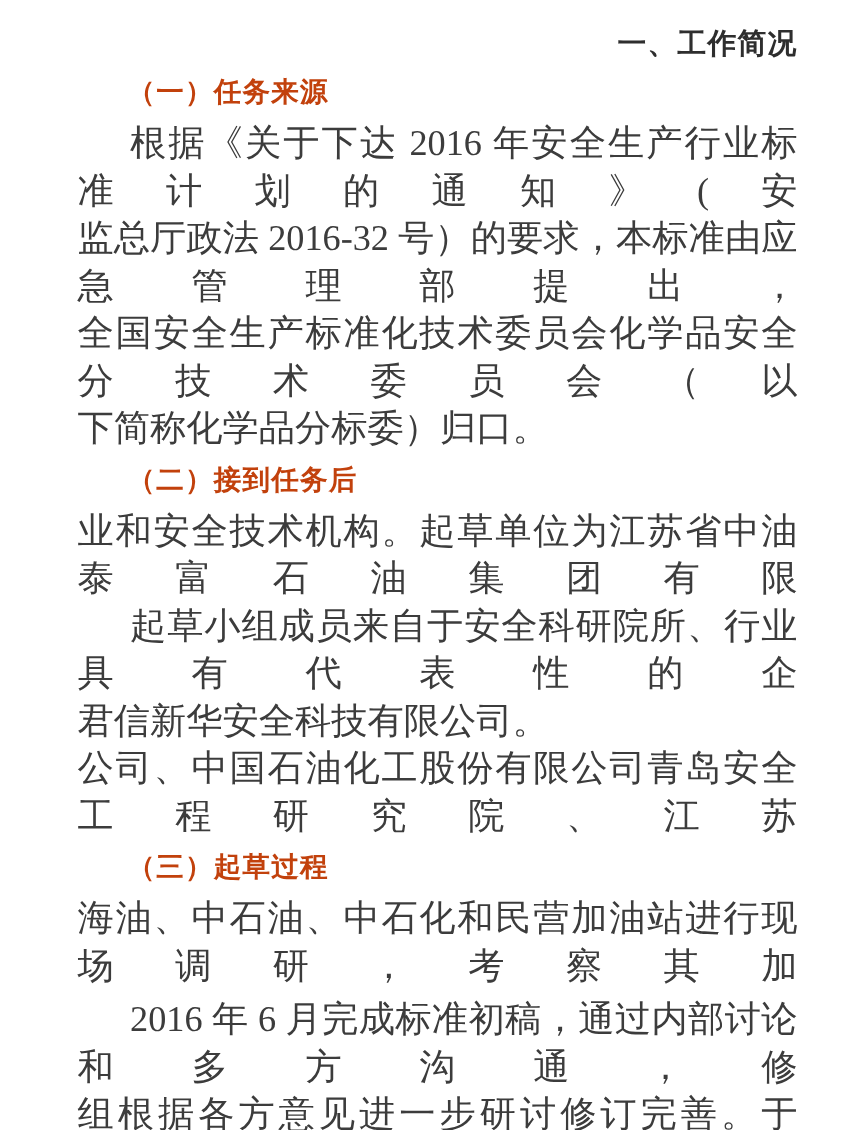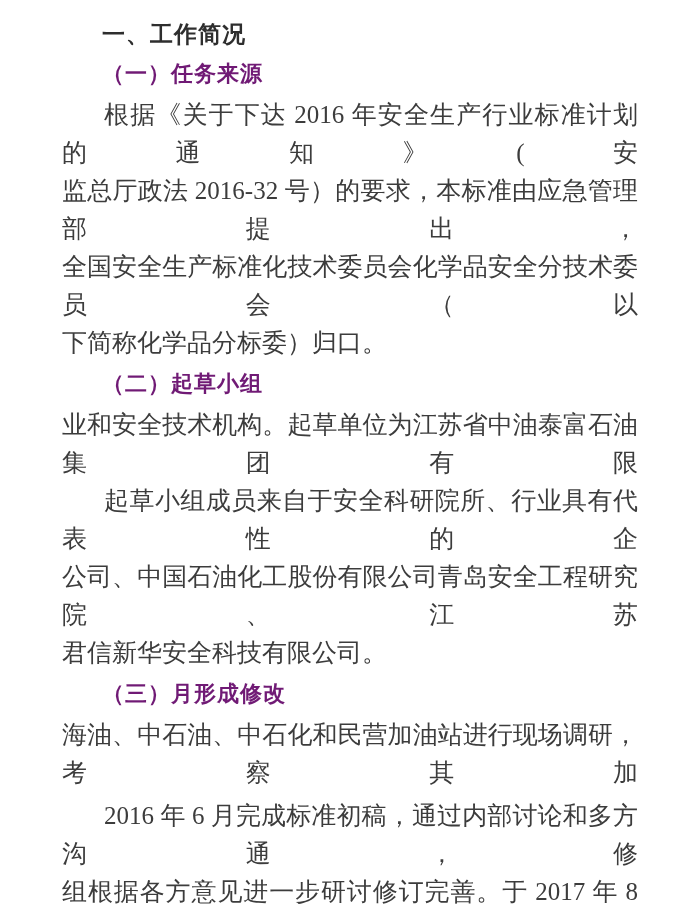--- a/index.html
+++ b/index.html
@@ -19,31 +19,32 @@
     color: #3c3c3c;
   }
   .h1 {
     font-family: "Liberation Sans", "DejaVu Sans", sans-serif;
     font-weight: bold;
     font-size: 23px;
     line-height: 32px;
     margin: 8px 0 8px 40px;
     color: #2e2e2e;
     letter-spacing: 1px;
+    text-align: right;
   }
   .h2 {
     font-weight: bold;
     font-size: 22px;
     line-height: 32px;
     margin: 6px 0 6px 40px;
-    color: #701a75;
+    color: #c2410c;
     letter-spacing: 1px;
   }
   .ln {
-    font-size: 25px;
+    font-size: 29px;
     line-height: 38px;
     text-align: justify;
     text-justify: inter-character;
     color: #3c3c3c;
   }
   .ln.fill {
     text-align-last: justify;
   }
   .ln.indent {
     text-indent: 42px;
@@ -59,28 +60,28 @@
 
   <div class="h1">一、工作简况</div>
 
   <div class="h2">（一）任务来源</div>
 
   <div class="ln indent fill">根据《关于下达 2016 年安全生产行业标准计划的通知》(安</div>
   <div class="ln fill">监总厅政法 2016-32 号）的要求，本标准由应急管理部提出，</div>
   <div class="ln fill">全国安全生产标准化技术委员会化学品安全分技术委员会（以</div>
   <div class="ln">下简称化学品分标委）归口。</div>
 
-  <div class="h2">（二）起草小组</div>
+  <div class="h2">（二）接到任务后</div>
 
   <div class="ln fill">业和安全技术机构。起草单位为江苏省中油泰富石油集团有限</div>
   <div class="ln indent fill">起草小组成员来自于安全科研院所、行业具有代表性的企</div>
+  <div class="ln">君信新华安全科技有限公司。</div>
   <div class="ln fill">公司、中国石油化工股份有限公司青岛安全工程研究院、江苏</div>
-  <div class="ln">君信新华安全科技有限公司。</div>
 
-  <div class="h2">（三）月形成修改</div>
+  <div class="h2">（三）起草过程</div>
 
   <div class="ln fill">海油、中石油、中石化和民营加油站进行现场调研，考察其加</div>
 
   <div class="ln indent fill pstart">2016 年 6 月完成标准初稿，通过内部讨论和多方沟通，修</div>
 
   <div class="ln fill">组根据各方意见进一步研讨修订完善。于 2017 年 8 月形成修改</div>
   <div class="ln">稿并报分标委。</div>
 
 </div>
 

